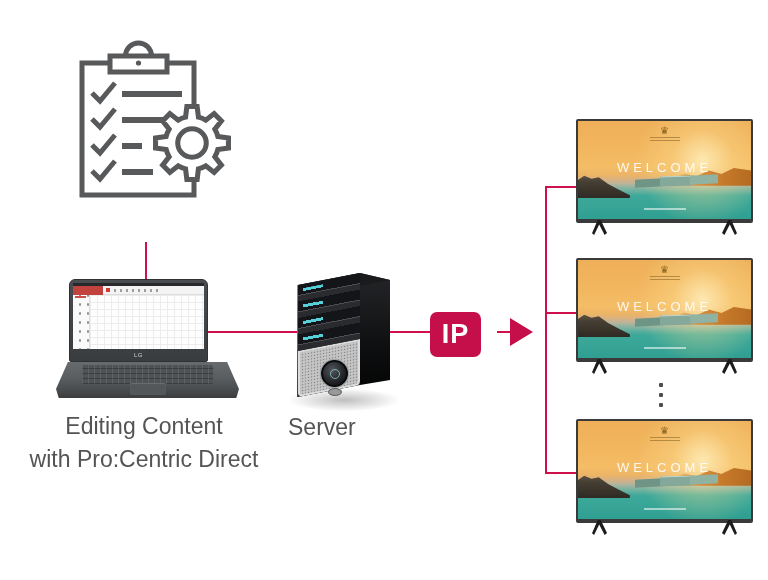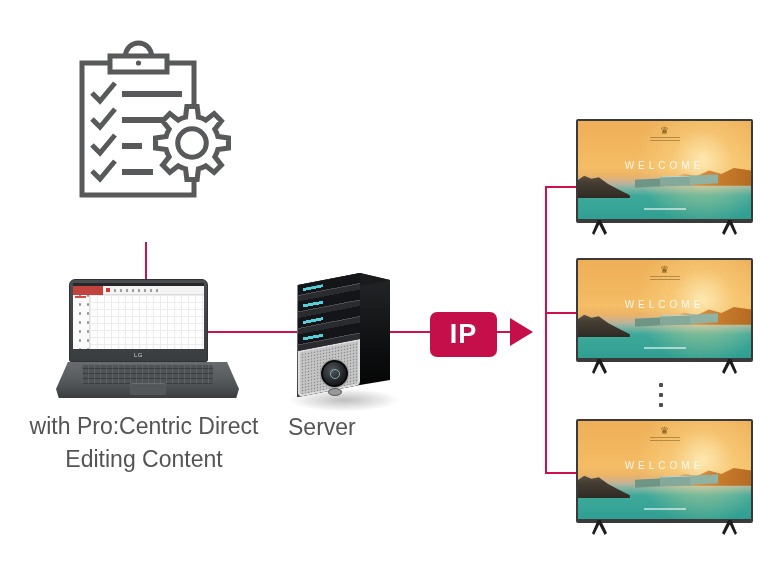--- a/index.html
+++ b/index.html
@@ -77,21 +77,21 @@
     background:radial-gradient(circle at 40% 35%,#51565b,#1f2124 62%,#0b0c0d);
     border:2px solid #0a0a0a;box-shadow:0 0 0 1px #9aa0a4;}
   .srv-btn::after{content:"";position:absolute;left:7px;top:7px;width:8px;height:8px;border-radius:50%;
     border:1px solid rgba(160,230,235,.65);}
   .srv-oval{position:absolute;left:38px;top:124px;width:12px;height:6px;border-radius:50%;
     background:#97999b;border:1px solid #5d5f61;}
   .server-label{position:absolute;left:288px;top:414px;width:120px;text-align:left;
     font-size:23px;color:var(--label-text,#545454);}
 
   
-  .ip-badge{position:absolute;left:430px;top:312px;width:67px;height:45px;border-radius:7px;
+  .ip-badge{position:absolute;left:430px;top:312px;width:51px;height:45px;border-radius:7px;
     background:var(--badge,#c50f4b);z-index:3;display:flex;align-items:center;justify-content:center;
     color:#fff;font-size:27px;font-weight:bold;letter-spacing:1px;}
 
   
   .tv{position:absolute;left:576px;width:177px;height:104px;background:#111;
     border:2px solid #3a3a3a;border-bottom-width:4px;border-radius:2px;box-sizing:border-box;z-index:2;}
   .screen{position:absolute;inset:0;overflow:hidden;
     background:
       radial-gradient(circle at 72% 40%,rgba(255,240,190,.85) 0%,rgba(255,225,150,.35) 22%,rgba(255,225,150,0) 48%),
       linear-gradient(180deg,#eeaf58 0%,#f2b75f 30%,#f4bd66 47%,#ecb465 55%,#d9b183 60%,#b9b49b 64%,#7fb3a2 69%,#3ea99a 76%,#2f9f92 100%);}
@@ -106,21 +106,21 @@
   .b1{left:0;top:30%;width:34%;height:55%;background:#6f9587;transform:skewY(-3deg);}
   .b2{left:30%;top:10%;width:38%;height:70%;background:#84a899;transform:skewY(-2deg);
       box-shadow:inset 0 1px 0 rgba(255,255,255,.5);}
   .b3{left:66%;top:0;width:34%;height:60%;background:#8fb2a2;transform:skewY(-3deg);}
   .hotel-logo{position:absolute;left:50%;top:5%;transform:translateX(-50%);
     text-align:center;color:#8a6420;font-size:10px;line-height:10px;}
   .hotel-logo .crown::before{content:"♛";}
   .logo-sub{width:30px;height:4px;margin:1px auto 0;
     background:repeating-linear-gradient(180deg,rgba(130,95,35,.55) 0 1px,transparent 1px 3px);}
   .welcome{position:absolute;left:0;right:0;top:40%;text-align:center;
-    font-size:10px;letter-spacing:4px;color:rgba(255,255,255,.88);}
+    font-size:13px;letter-spacing:4px;color:rgba(255,255,255,.88);}
   .footer-line{position:absolute;left:50%;transform:translateX(-50%);top:89%;
     width:42px;height:2px;background:rgba(255,255,255,.55);}
   .foot{position:absolute;bottom:-16px;width:15px;height:15px;background:#1c1c1c;
     clip-path:polygon(38% 0,58% 0,100% 86%,84% 100%,48% 30%,14% 100%,0 88%);}
   .fl{left:14px;} .fr{right:14px;transform:scaleX(-1);}
 
   .vdots{position:absolute;left:659px;top:383px;width:5px;z-index:2;}
   .vdots span{display:block;width:4px;height:4px;margin-bottom:6px;background:#4e4e4e;border-radius:1px;}
 </style>
 </head>
@@ -164,22 +164,22 @@
       <div class="ed-side"></div>
       <div class="ed-canvas"></div>
     </div>
     <div class="lap-logo">LG</div>
   </div>
   <div class="lap-base">
     <div class="kbd"></div>
     <div class="tpad"></div>
   </div>
   <div class="caption">
+    <div>Editing Content</div>
     <div>with Pro:Centric Direct</div>
-    <div>Editing Content</div>
   </div>
 
   <div id="server">
     <div class="srv-shadow"></div>
     <div class="face srv-side"></div>
     <div class="face srv-top"></div>
     <div class="face srv-front"></div>
     <div class="srv-edge"></div>
     <div class="srv-bays"></div>
     <div class="srv-mesh"></div>

